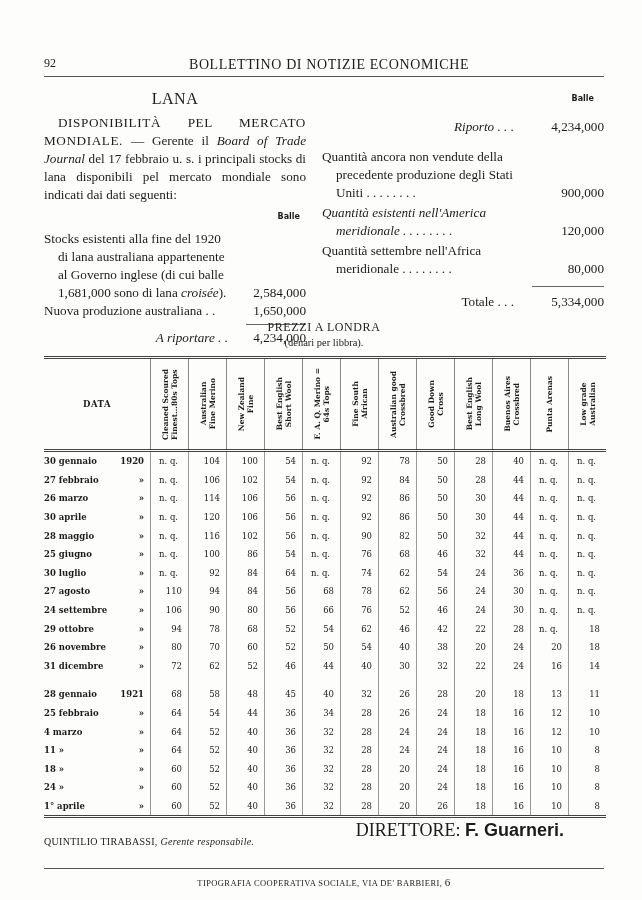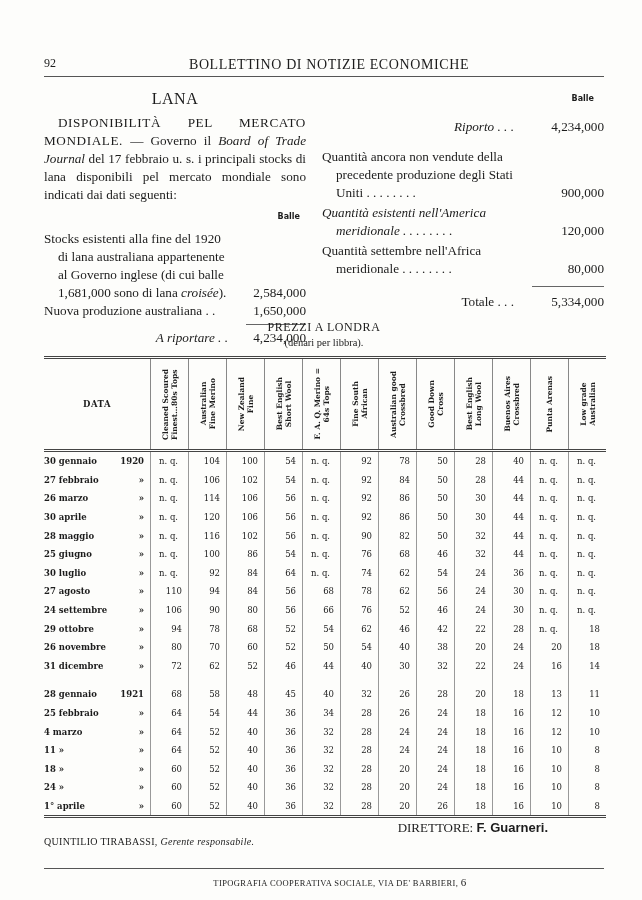--- a/index.html
+++ b/index.html
@@ -35,41 +35,41 @@
   table.prices th.datacol { font-size: 8.5px; letter-spacing: 0.5px; }
   table.prices th.rot { border-left: 1px solid #888; width: 37px; }
   table.prices th.rot > div { writing-mode: vertical-rl; transform: rotate(180deg); margin: 0 auto; line-height: 9px; text-align: center; white-space: pre-line; }
   table.prices tbody td { height: 18.6px; padding: 0 6px 0 0; text-align: right; border-left: 1px solid #999; font-family: "DejaVu Serif", serif; font-size: 8.5px; }
   table.prices tbody td.date { border-left: none; text-align: left; padding-left: 0; font-weight: bold; font-size: 8.5px; }
   table.prices tbody td.date span.y { float: right; margin-right: 0; }
   table.prices tbody tr.gap td { height: 10px; }
   table.prices tbody td.nq { text-align: left; padding-left: 8px; }
   table.prices tfoot td { border-top: 3px double #444; height: 0; padding: 0; }
 
-  .direttore { position: absolute; top: 820px; right: 94px; font-size: 13px; }
+  .direttore { position: absolute; top: 820px; right: 78px; font-size: 18px; }
   .direttore b { font-family: "Liberation Sans", sans-serif; font-weight: bold; }
   .gerente { position: absolute; top: 836px; left: 44px; font-size: 10px; letter-spacing: 0.3px; }
   .gerente i { font-style: italic; }
   .rule.bot { top: 868px; }
-  .tipo { position: absolute; top: 876px; left: 60px; width: 560px; text-align: center; font-size: 8.5px; letter-spacing: 0.4px; }
+  .tipo { position: absolute; top: 876px; left: 44px; width: 560px; text-align: center; font-size: 8.5px; letter-spacing: 0.4px; }
   .tipo .n { font-size: 11px; }
 </style>
 </head>
 <body>
 
 <div class="runhead">
   <span class="pg">92</span>
   <span class="title">BOLLETTINO DI NOTIZIE ECONOMICHE</span>
 </div>
 <div class="rule top"></div>
 
 <div class="colL">
   <div class="lana">LANA</div>
   <div class="para">
-    <span class="caps">DISPONIBILITÀ PEL MERCATO MONDIALE.</span><span> — Governo il </span><i>Board of Trade Journal</i><span> del 17 febbraio u. s. i principali stocks di lana disponibili pel mercato mondiale sono indicati dai dati seguenti:</span>
+    <span class="caps">DISPONIBILITÀ PEL MERCATO MONDIALE.</span><span> — Gerente il </span><i>Board of Trade Journal</i><span> del 17 febbraio u. s. i principali stocks di lana disponibili pel mercato mondiale sono indicati dai dati seguenti:</span>
   </div>
   <div class="balle-head">Balle</div>
 
   <div class="row">
     <div class="lbl" style="padding-left:14px;text-indent:-14px;">
       <span>Stocks esistenti alla fine del 1920 di lana australiana appartenente al Governo inglese (di cui balle 1,681,000 sono di lana </span><i>croisée</i><span>).</span>
     </div>
     <div class="num">2,584,000</div>
   </div>
   <div class="row">

